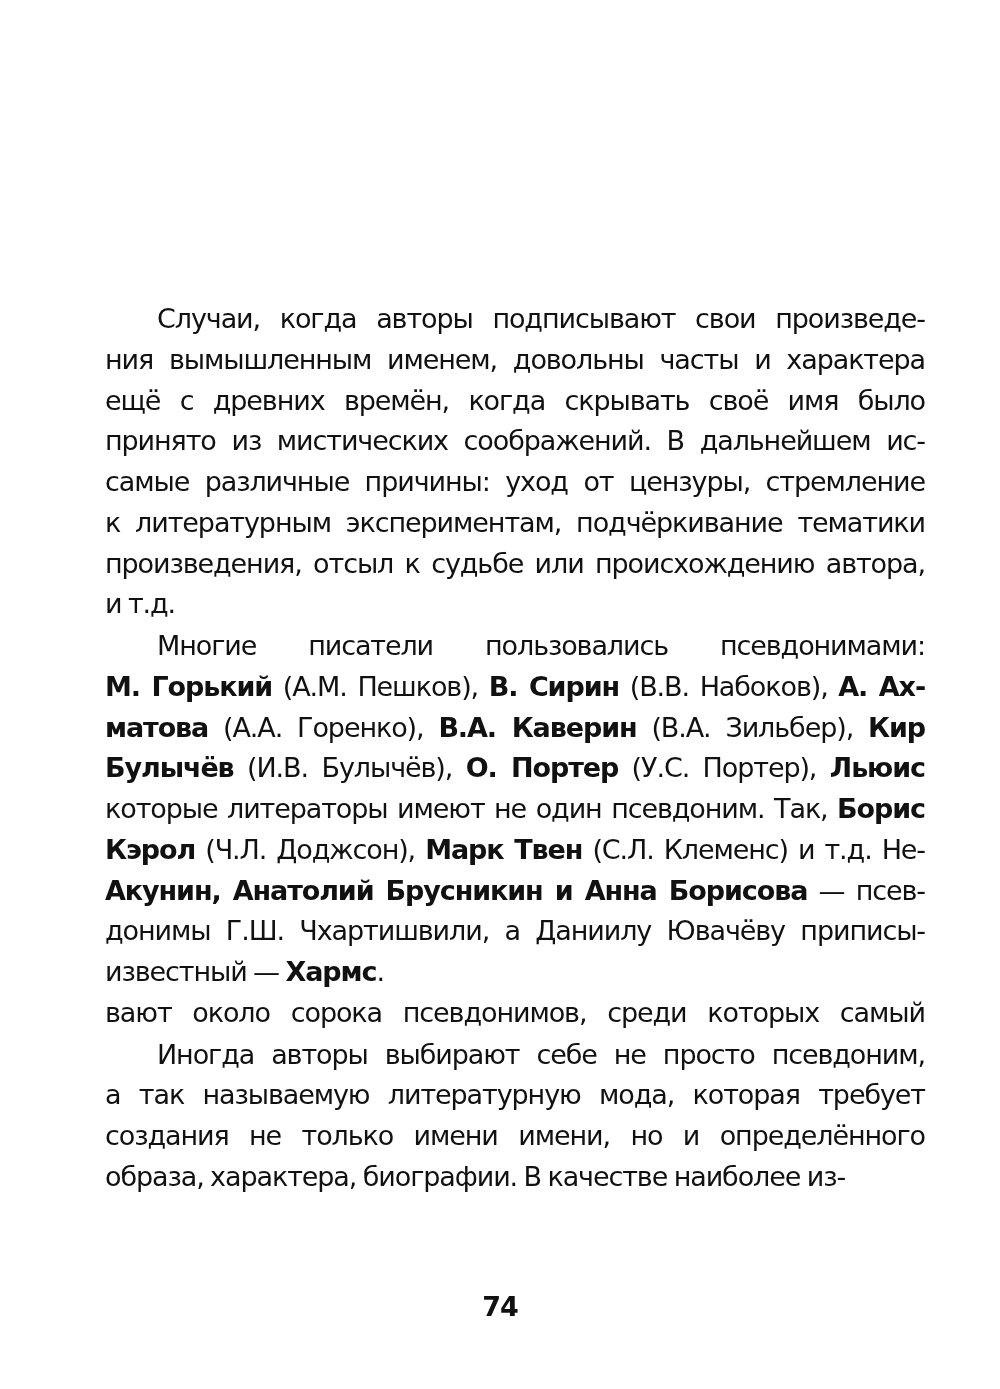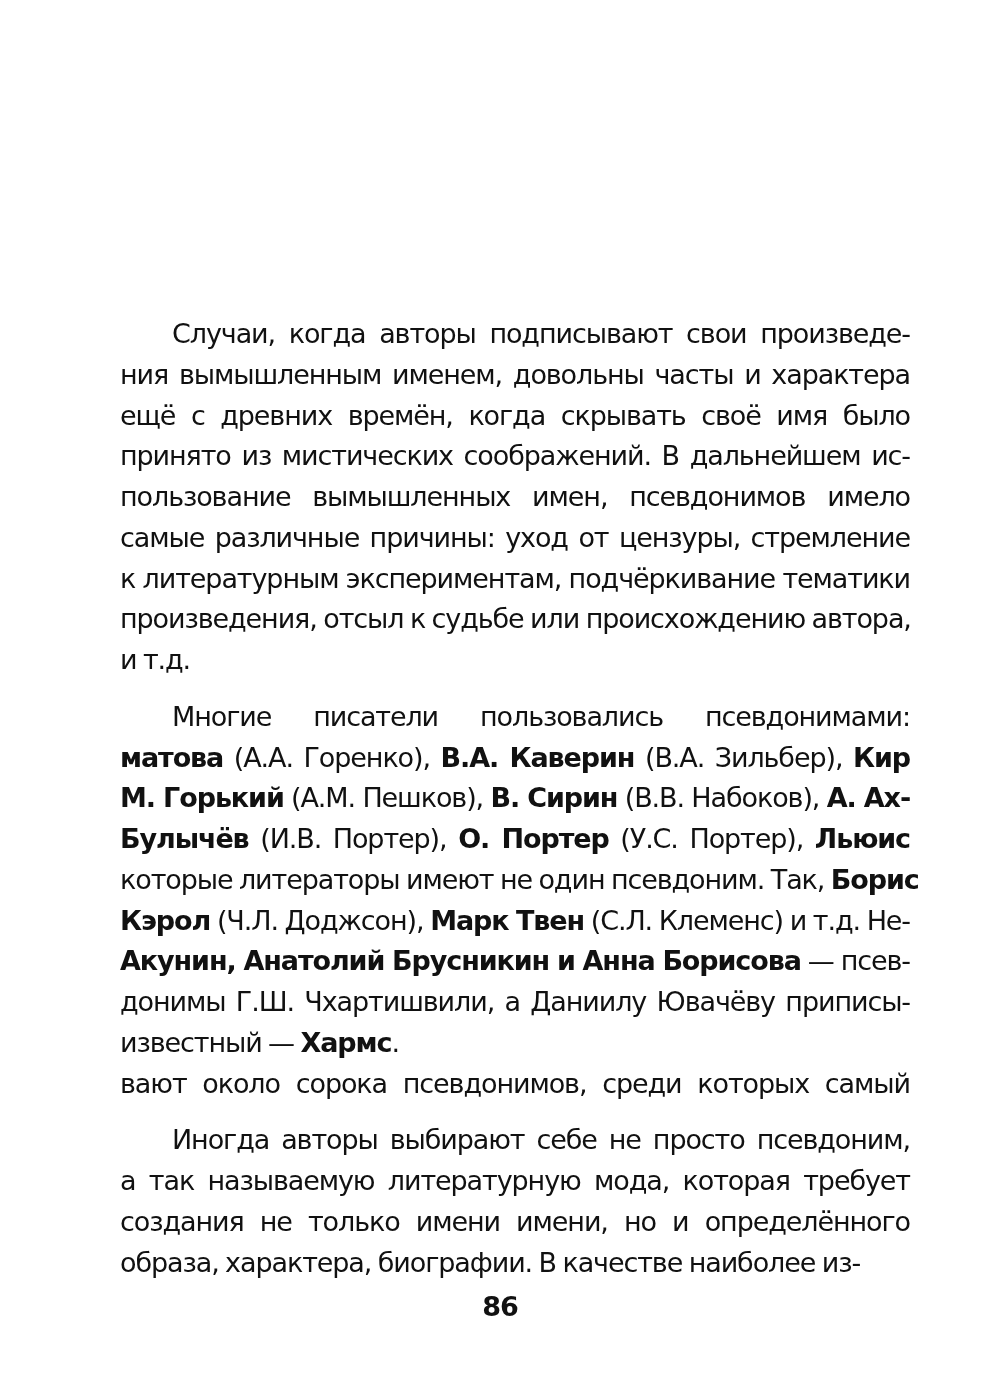--- a/index.html
+++ b/index.html
@@ -15,21 +15,21 @@
       font-family: "DejaVu Sans", "Liberation Sans", sans-serif;
       color: #111111;
     }
     .page {
       position: absolute;
       left: 104px;
       top: 298px;
       width: 822px;
     }
     .para {
-      margin: 16px;
+      margin: 1px;
     }
     .line {
       display: block;
       height: 40.75px;
       line-height: 40.75px;
       font-size: 27px;
       white-space: nowrap;
       letter-spacing: -1.1px;
       word-spacing: -1px;
       text-align: justify;
@@ -56,39 +56,38 @@
   </style>
 </head>
 <body>
 
 <div class="page" id="page-body">
     <div class="para">
       <span class="line indent"><span>Случаи, когда авторы подписывают свои произведе-</span></span>
       <span class="line"><span>ния вымышленным именем, довольны часты и характера</span></span>
       <span class="line"><span>ещё с древних времён, когда скрывать своё имя было</span></span>
       <span class="line"><span>принято из мистических соображений. В дальнейшем ис-</span></span>
-      <span class="line"><span>пользование вымышленных имен, псевдонимов имело</span></span>
       <span class="line"><span>самые различные причины: уход от цензуры, стремление</span></span>
       <span class="line"><span>к литературным экспериментам, подчёркивание тематики</span></span>
       <span class="line"><span>произведения, отсыл к судьбе или происхождению автора,</span></span>
       <span class="line last"><span>и т.д.</span></span>
     </div>
     <div class="para">
       <span class="line indent"><span>Многие писатели пользовались псевдонимами:</span></span>
+      <span class="line"><span class="b">М. Горький</span><span> (А.М. Пешков), </span><span class="b">В. Сирин</span><span> (В.В. Набоков), </span><span class="b">А. Ах-</span></span>
       <span class="line"><span class="b">матова</span><span> (А.А. Горенко), </span><span class="b">В.А. Каверин</span><span> (В.А. Зильбер), </span><span class="b">Кир</span></span>
-      <span class="line"><span class="b">М. Горький</span><span> (А.М. Пешков), </span><span class="b">В. Сирин</span><span> (В.В. Набоков), </span><span class="b">А. Ах-</span></span>
-      <span class="line"><span class="b">Булычёв</span><span> (И.В. Портер), </span><span class="b">О. Портер</span><span> (У.С. Портер), </span><span class="b">Льюис</span></span>
+      <span class="line"><span class="b">Булычёв</span><span> (И.В. Булычёв), </span><span class="b">О. Портер</span><span> (У.С. Портер), </span><span class="b">Льюис</span></span>
       <span class="line"><span>которые литераторы имеют не один псевдоним. Так, </span><span class="b">Борис</span></span>
       <span class="line"><span class="b">Кэрол</span><span> (Ч.Л. Доджсон), </span><span class="b">Марк Твен</span><span> (С.Л. Клеменс) и т.д. Не-</span></span>
       <span class="line"><span class="b">Акунин, Анатолий Брусникин и Анна Борисова</span><span> — псев-</span></span>
       <span class="line"><span>донимы Г.Ш. Чхартишвили, а Даниилу Ювачёву приписы-</span></span>
       <span class="line last"><span>известный — </span><span class="b">Хармс</span><span>.</span></span>
       <span class="line"><span>вают около сорока псевдонимов, среди которых самый</span></span>
     </div>
     <div class="para">
       <span class="line indent"><span>Иногда авторы выбирают себе не просто псевдоним,</span></span>
       <span class="line"><span>а так называемую литературную мода, которая требует</span></span>
       <span class="line"><span>создания не только имени имени, но и определённого</span></span>
       <span class="line last"><span>образа, характера, биографии. В качестве наиболее из-</span></span>
     </div>
   </div>
 
-<div class="page-number">86</div>
+<div class="page-number">74</div>
 
 </body></html>

